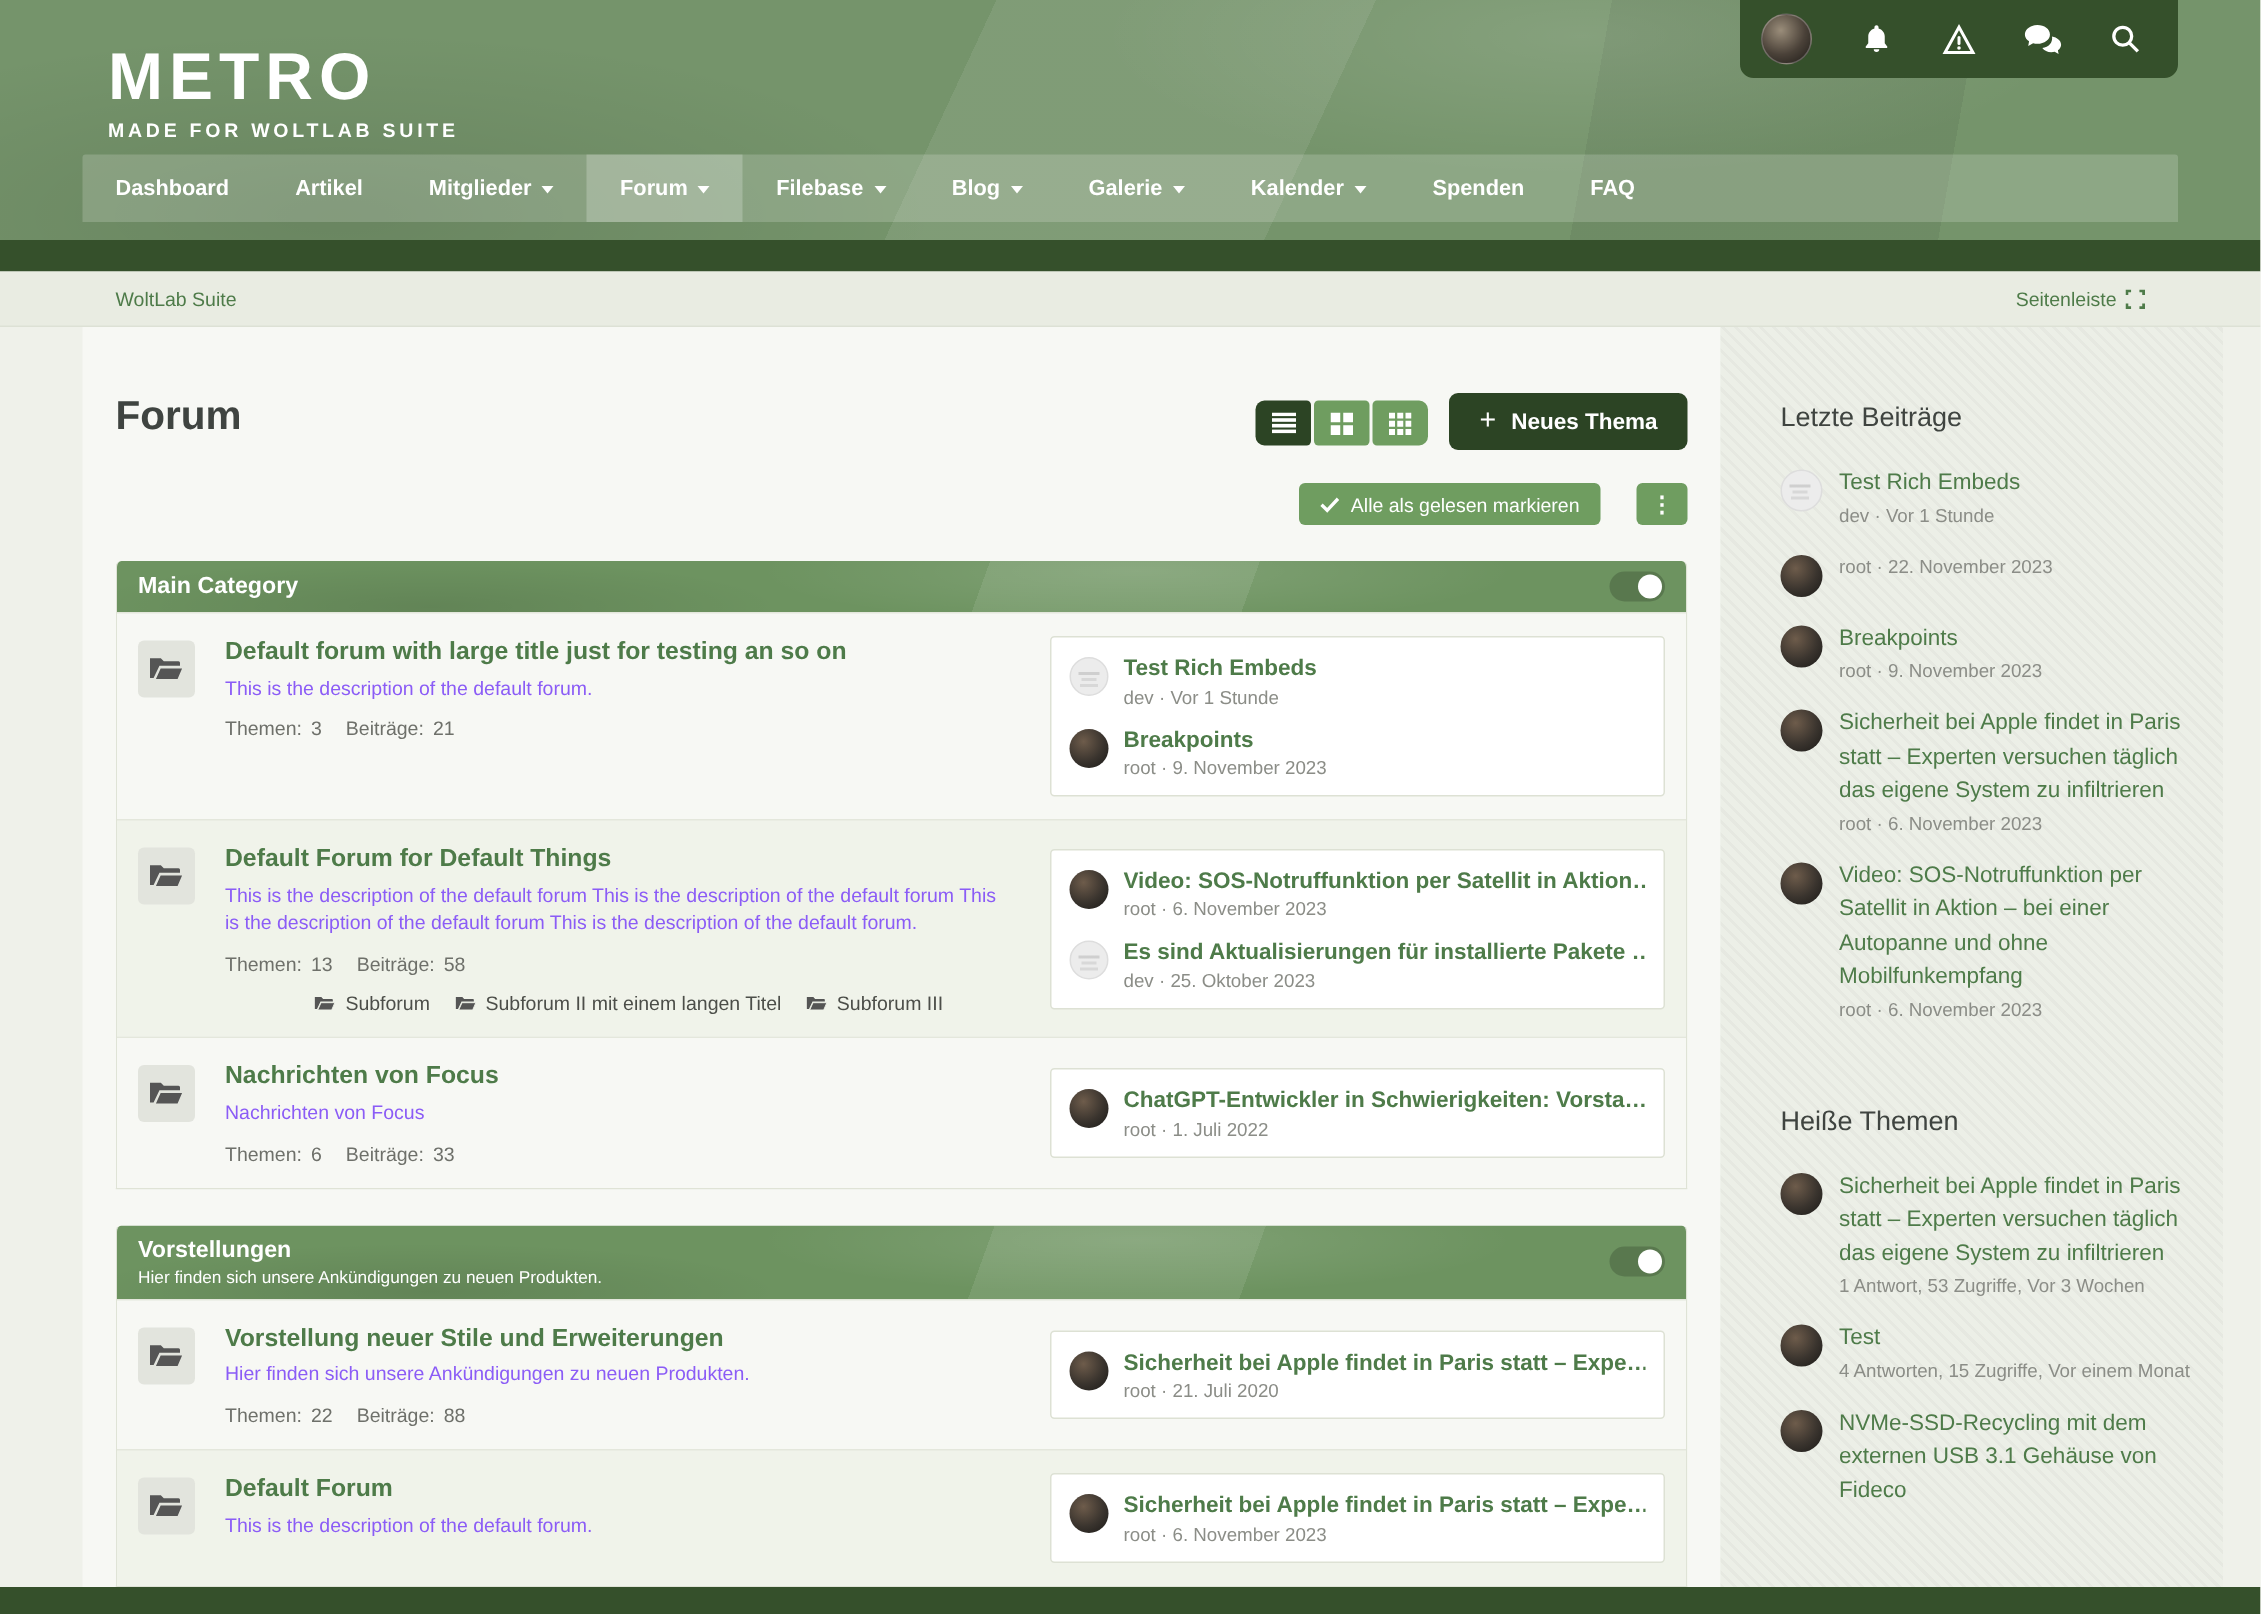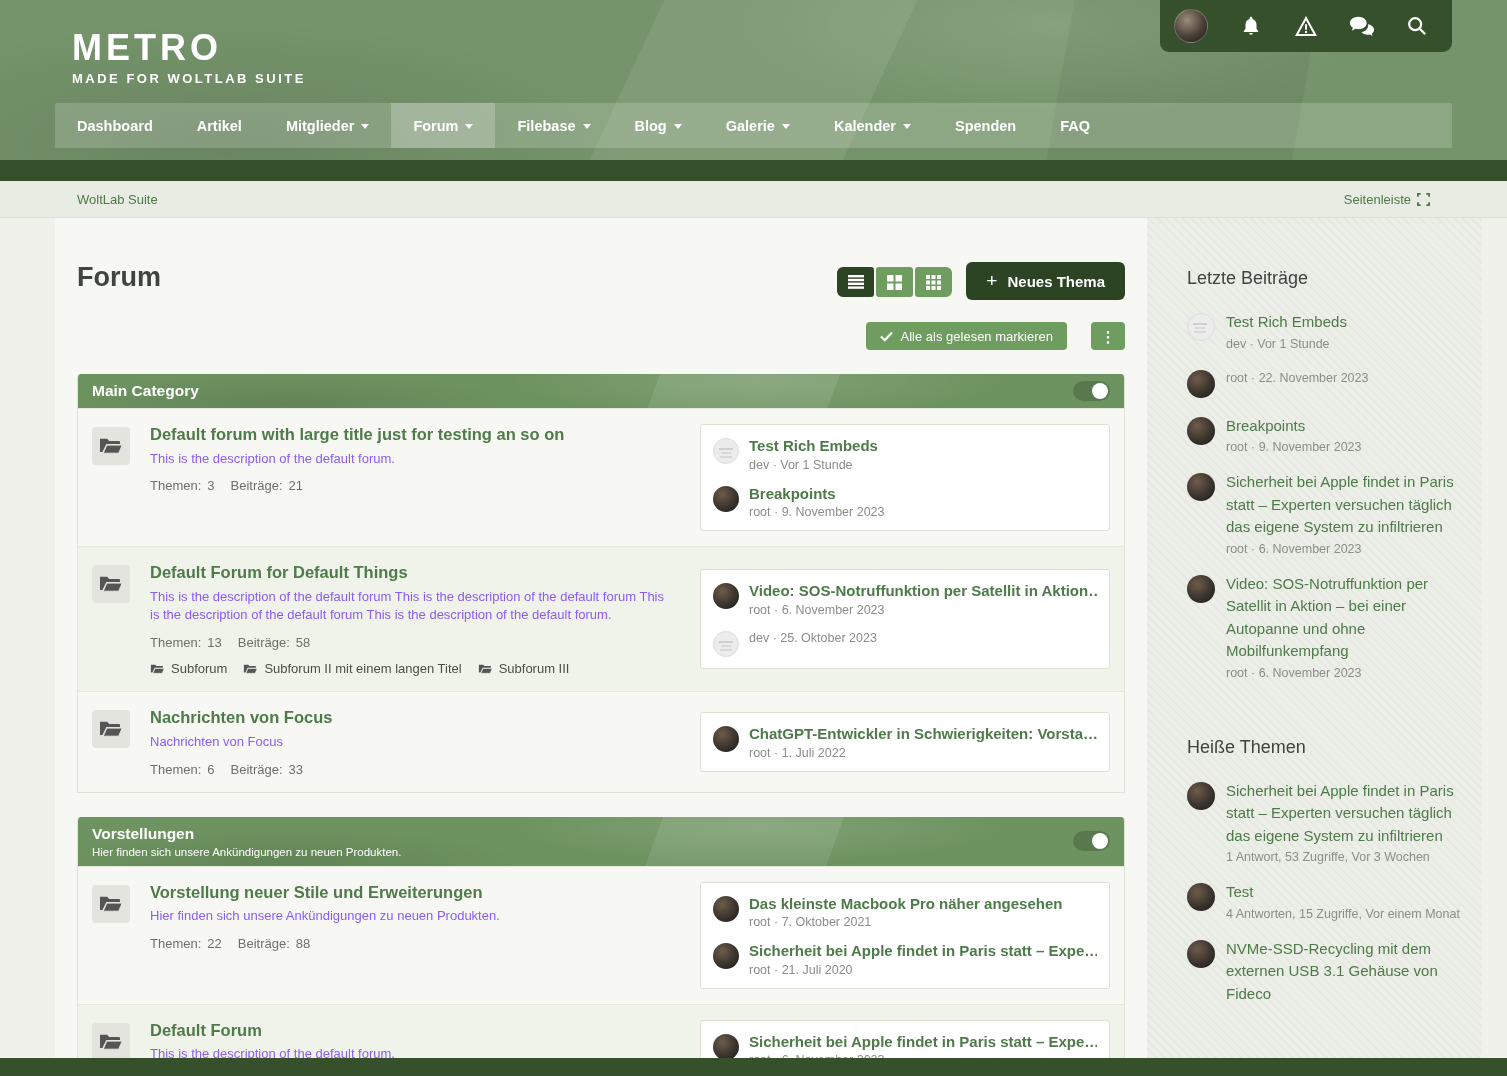--- a/index.html
+++ b/index.html
@@ -13,21 +13,21 @@
   .site-header {
     position:relative; height:160px; flex:0 0 auto;
     background-color:#75946b;
     background-image:
       radial-gradient(ellipse 520px 150px at 70% 15%, rgba(255,255,255,0.12), transparent 62%),
       radial-gradient(ellipse 620px 190px at 15% 90%, rgba(0,0,0,0.10), transparent 65%),
       linear-gradient(115deg, transparent 42%, rgba(255,255,255,0.08) 42%, rgba(255,255,255,0.08) 58%, transparent 58%),
       linear-gradient(100deg, transparent 70%, rgba(0,0,0,0.06) 70%, rgba(0,0,0,0.06) 86%, transparent 86%);
   }
   .logo { position:absolute; left:72px; top:30px; color:#fff; }
-  .logo-title { font-size:36px; font-weight:bold; letter-spacing:4px; line-height:1; }
+  .logo-title { font-size:44px; font-weight:bold; letter-spacing:4px; line-height:1; }
   .logo-sub   { font-size:13px; font-weight:bold; letter-spacing:2.5px; margin-top:5px; }
 
   .user-panel {
     position:absolute; top:0; right:55px; width:292px; height:52px;
     background:#35502b; border-radius:0 0 9px 9px;
     display:flex; align-items:center; justify-content:space-between;
     padding:0 22px 0 14px;
   }
   .user-panel svg { display:block; }
   .hdr-avatar {
@@ -123,21 +123,21 @@
   .forum-row.alt { background:#f0f3ea; }
   .folder-tile {
     width:38px; height:38px; border-radius:4px; background:#e2e4dd;
     display:flex; align-items:center; justify-content:center; flex:0 0 auto; margin-right:20px; margin-top:3px;
   }
   .forum-info { width:548px; flex:0 0 auto; }
   .forum-title { display:inline-block; color:#4e7b49; font-size:16.5px; font-weight:bold; cursor:pointer; text-decoration:none; line-height:1.25; }
   .forum-desc { color:#8b5cf6; font-size:13px; line-height:1.45; margin-top:5px; max-width:520px; }
   .forum-stats { margin-top:10px; font-size:13px; color:#6e706a; display:flex; gap:6px; }
   .forum-stats .pair { display:flex; gap:6px; margin-right:10px; }
-  .subforum-row { display:flex; align-items:center; gap:6px; margin-top:11px; flex-wrap:wrap; }
+  .subforum-row { display:flex; align-items:center; gap:6px; margin-top:11px; flex-wrap:wrap;justify-content:center; }
   .subforum { display:flex; align-items:center; gap:6px; margin-right:10px; cursor:pointer; }
   .subforum-label { font-size:13px; color:#4c4e49; }
 
   .latest-card {
     margin-left:auto; width:410px; background:#fff; border:1px solid #dde1d4; border-radius:3px;
     padding:5px 0; align-self:center;
   }
   .latest-entry { display:flex; align-items:flex-start; gap:10px; padding:6px 12px; }
   .latest-text { min-width:0; flex:1; }
   .latest-title { display:block; color:#4e7b49; font-size:15px; font-weight:bold; white-space:nowrap; overflow:hidden; cursor:pointer; line-height:1.3; }
@@ -399,20 +399,21 @@
           <div class="latest-entry">
             <span class="avatar root"></span>
             <div class="latest-text">
               <a class="latest-title">Video: SOS-Notruffunktion per Satellit in Aktion…</a>
               <div class="latest-meta">root · 6. November 2023</div>
             </div>
           </div>
           <div class="latest-entry">
             <span class="avatar dev"></span>
             <div class="latest-text">
+              <a class="latest-title">Es sind Aktualisierungen für installierte Pakete …</a>
               <div class="latest-meta">dev · 25. Oktober 2023</div>
             </div>
           </div>
         </div>
       </div>
 
       <div class="forum-row">
         <div class="folder-tile">
           <svg width="24" height="20" viewBox="0 0 24 20">
                 <path fill="#555" d="M1 2.8h7.2l2 2.1H20a1 1 0 0 1 1 1v2H7.3L3.4 16H1z"></path>
@@ -470,27 +471,20 @@
             <span class="pair">
                   <span>Beiträge:</span>
                   <span>88</span>
                 </span>
           </div>
         </div>
         <div class="latest-card">
           <div class="latest-entry">
             <span class="avatar root"></span>
             <div class="latest-text">
-              <a class="latest-title">Das kleinste Macbook Pro näher angesehen</a>
-              <div class="latest-meta">root · 7. Oktober 2021</div>
-            </div>
-          </div>
-          <div class="latest-entry">
-            <span class="avatar root"></span>
-            <div class="latest-text">
               <a class="latest-title">Sicherheit bei Apple findet in Paris statt – Expe…</a>
               <div class="latest-meta">root · 21. Juli 2020</div>
             </div>
           </div>
         </div>
       </div>
 
       <div class="forum-row alt">
         <div class="folder-tile">
           <svg width="24" height="20" viewBox="0 0 24 20">

